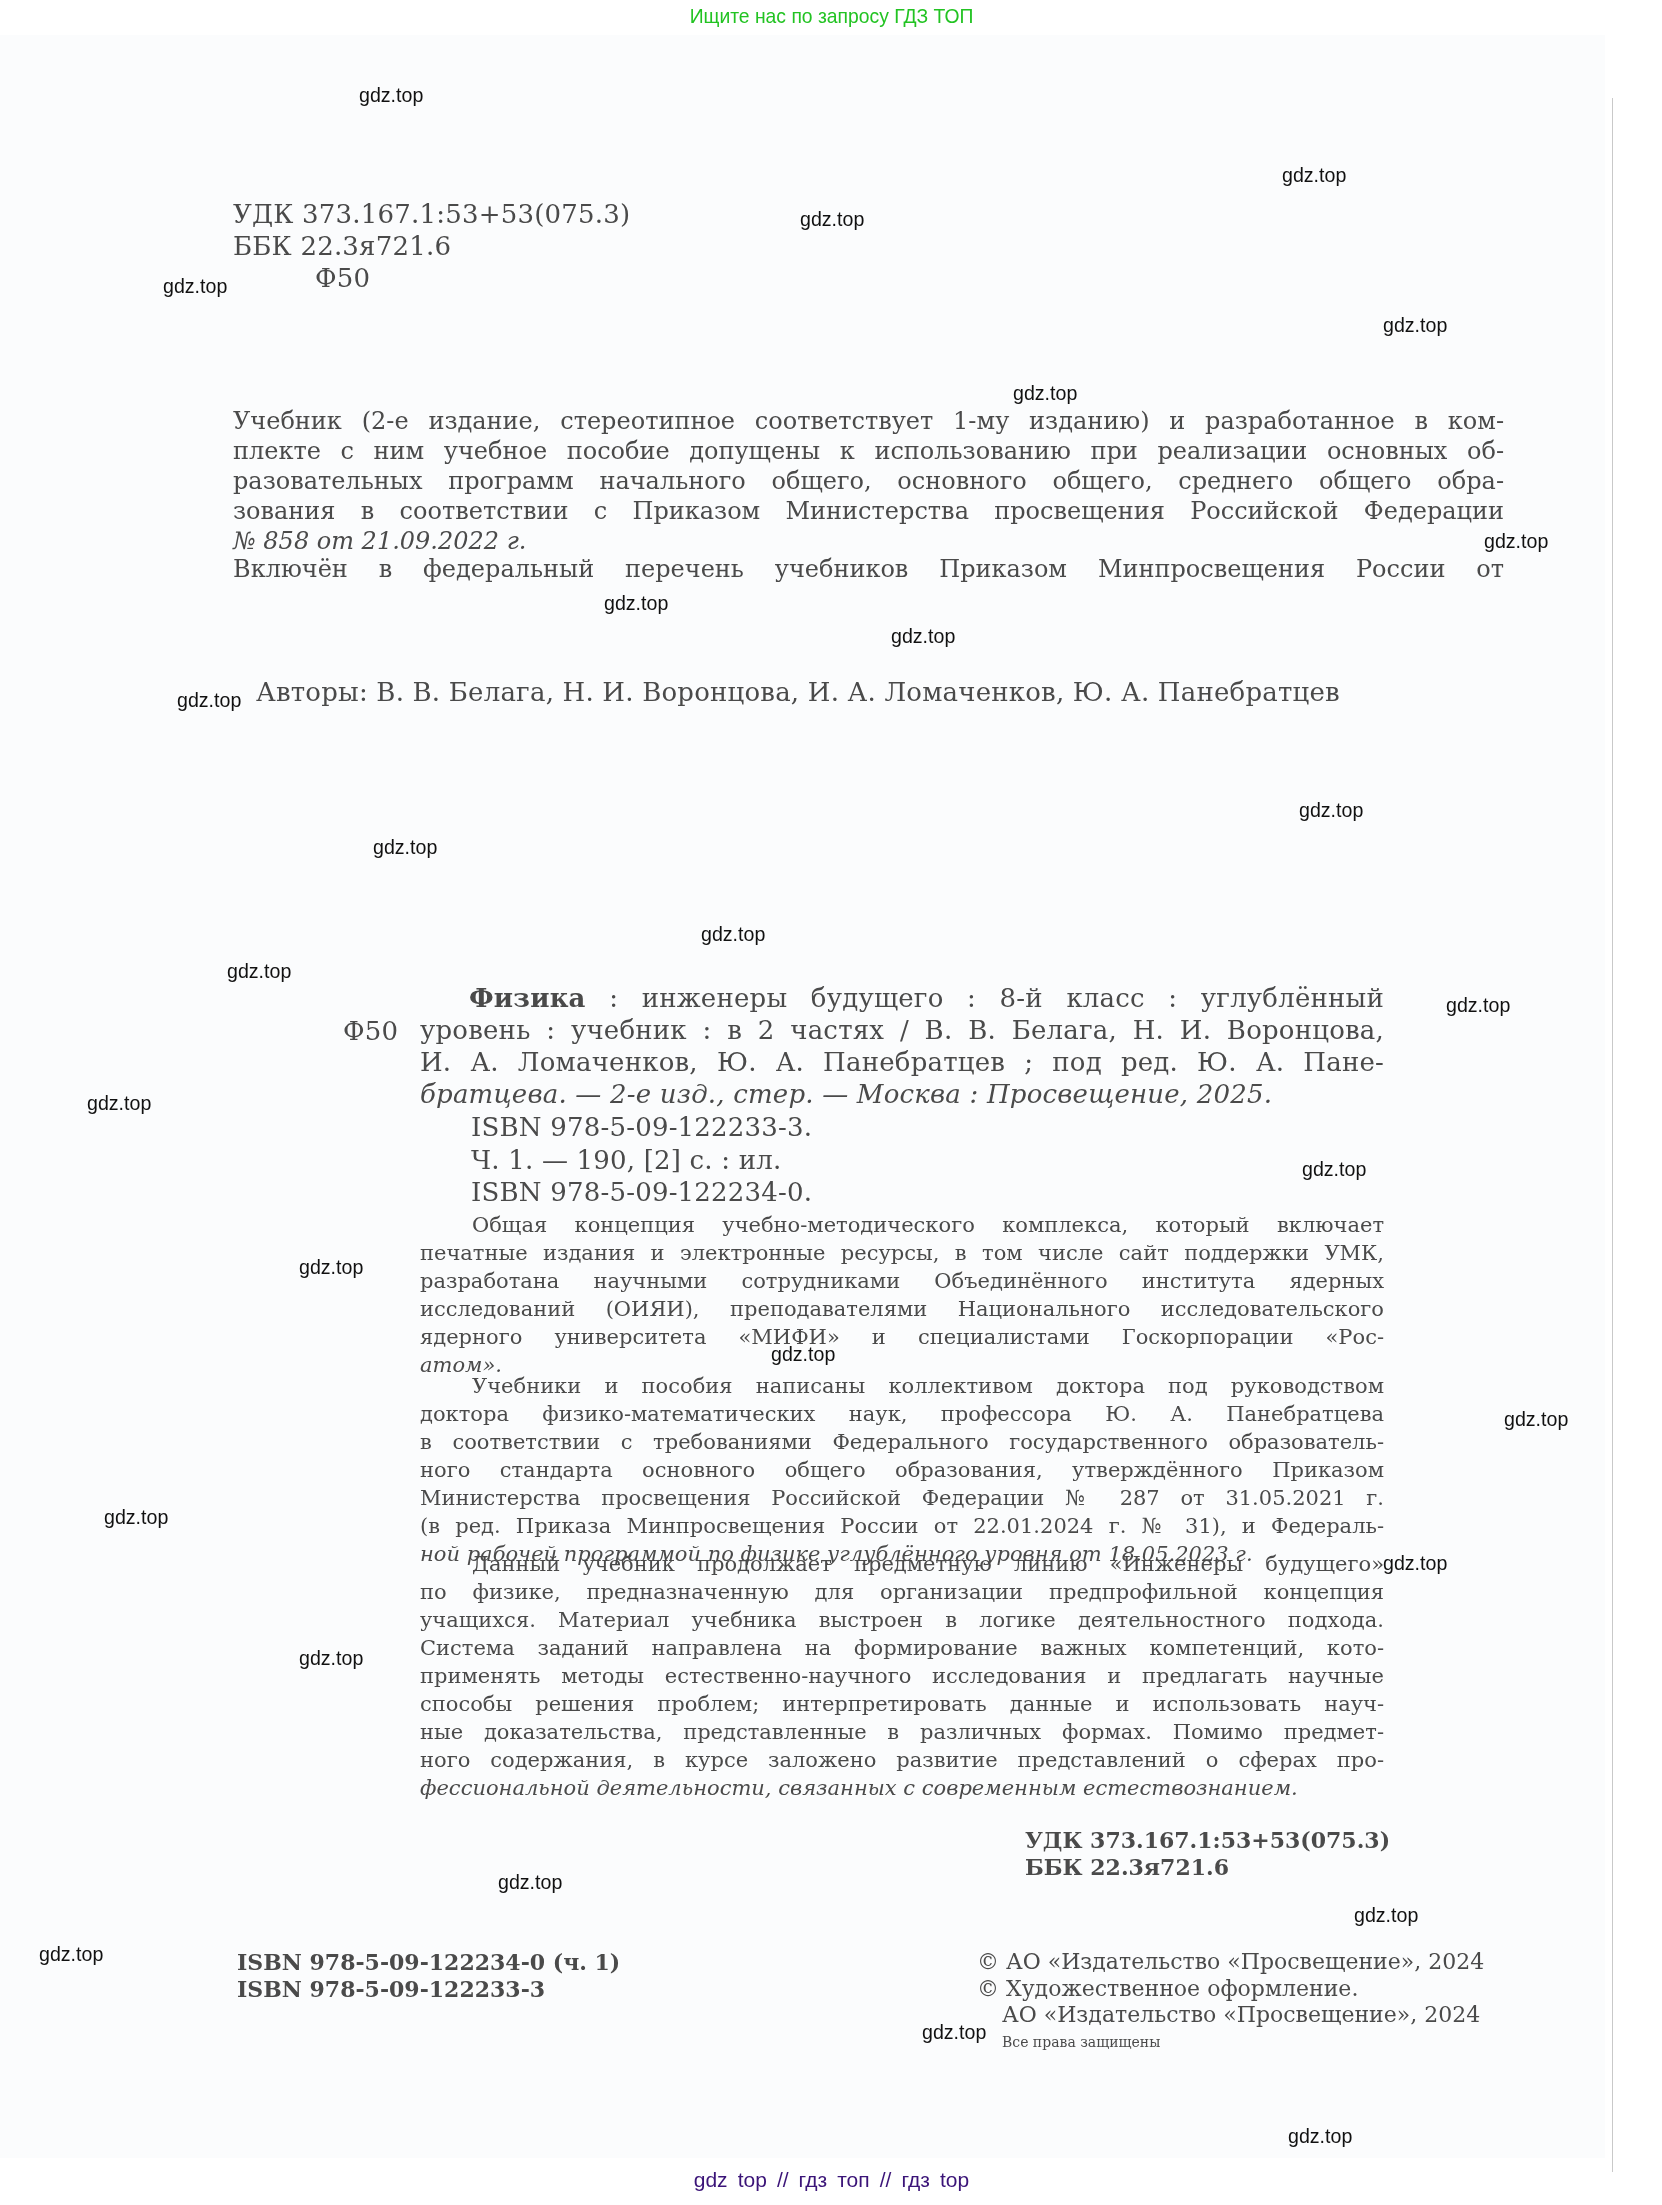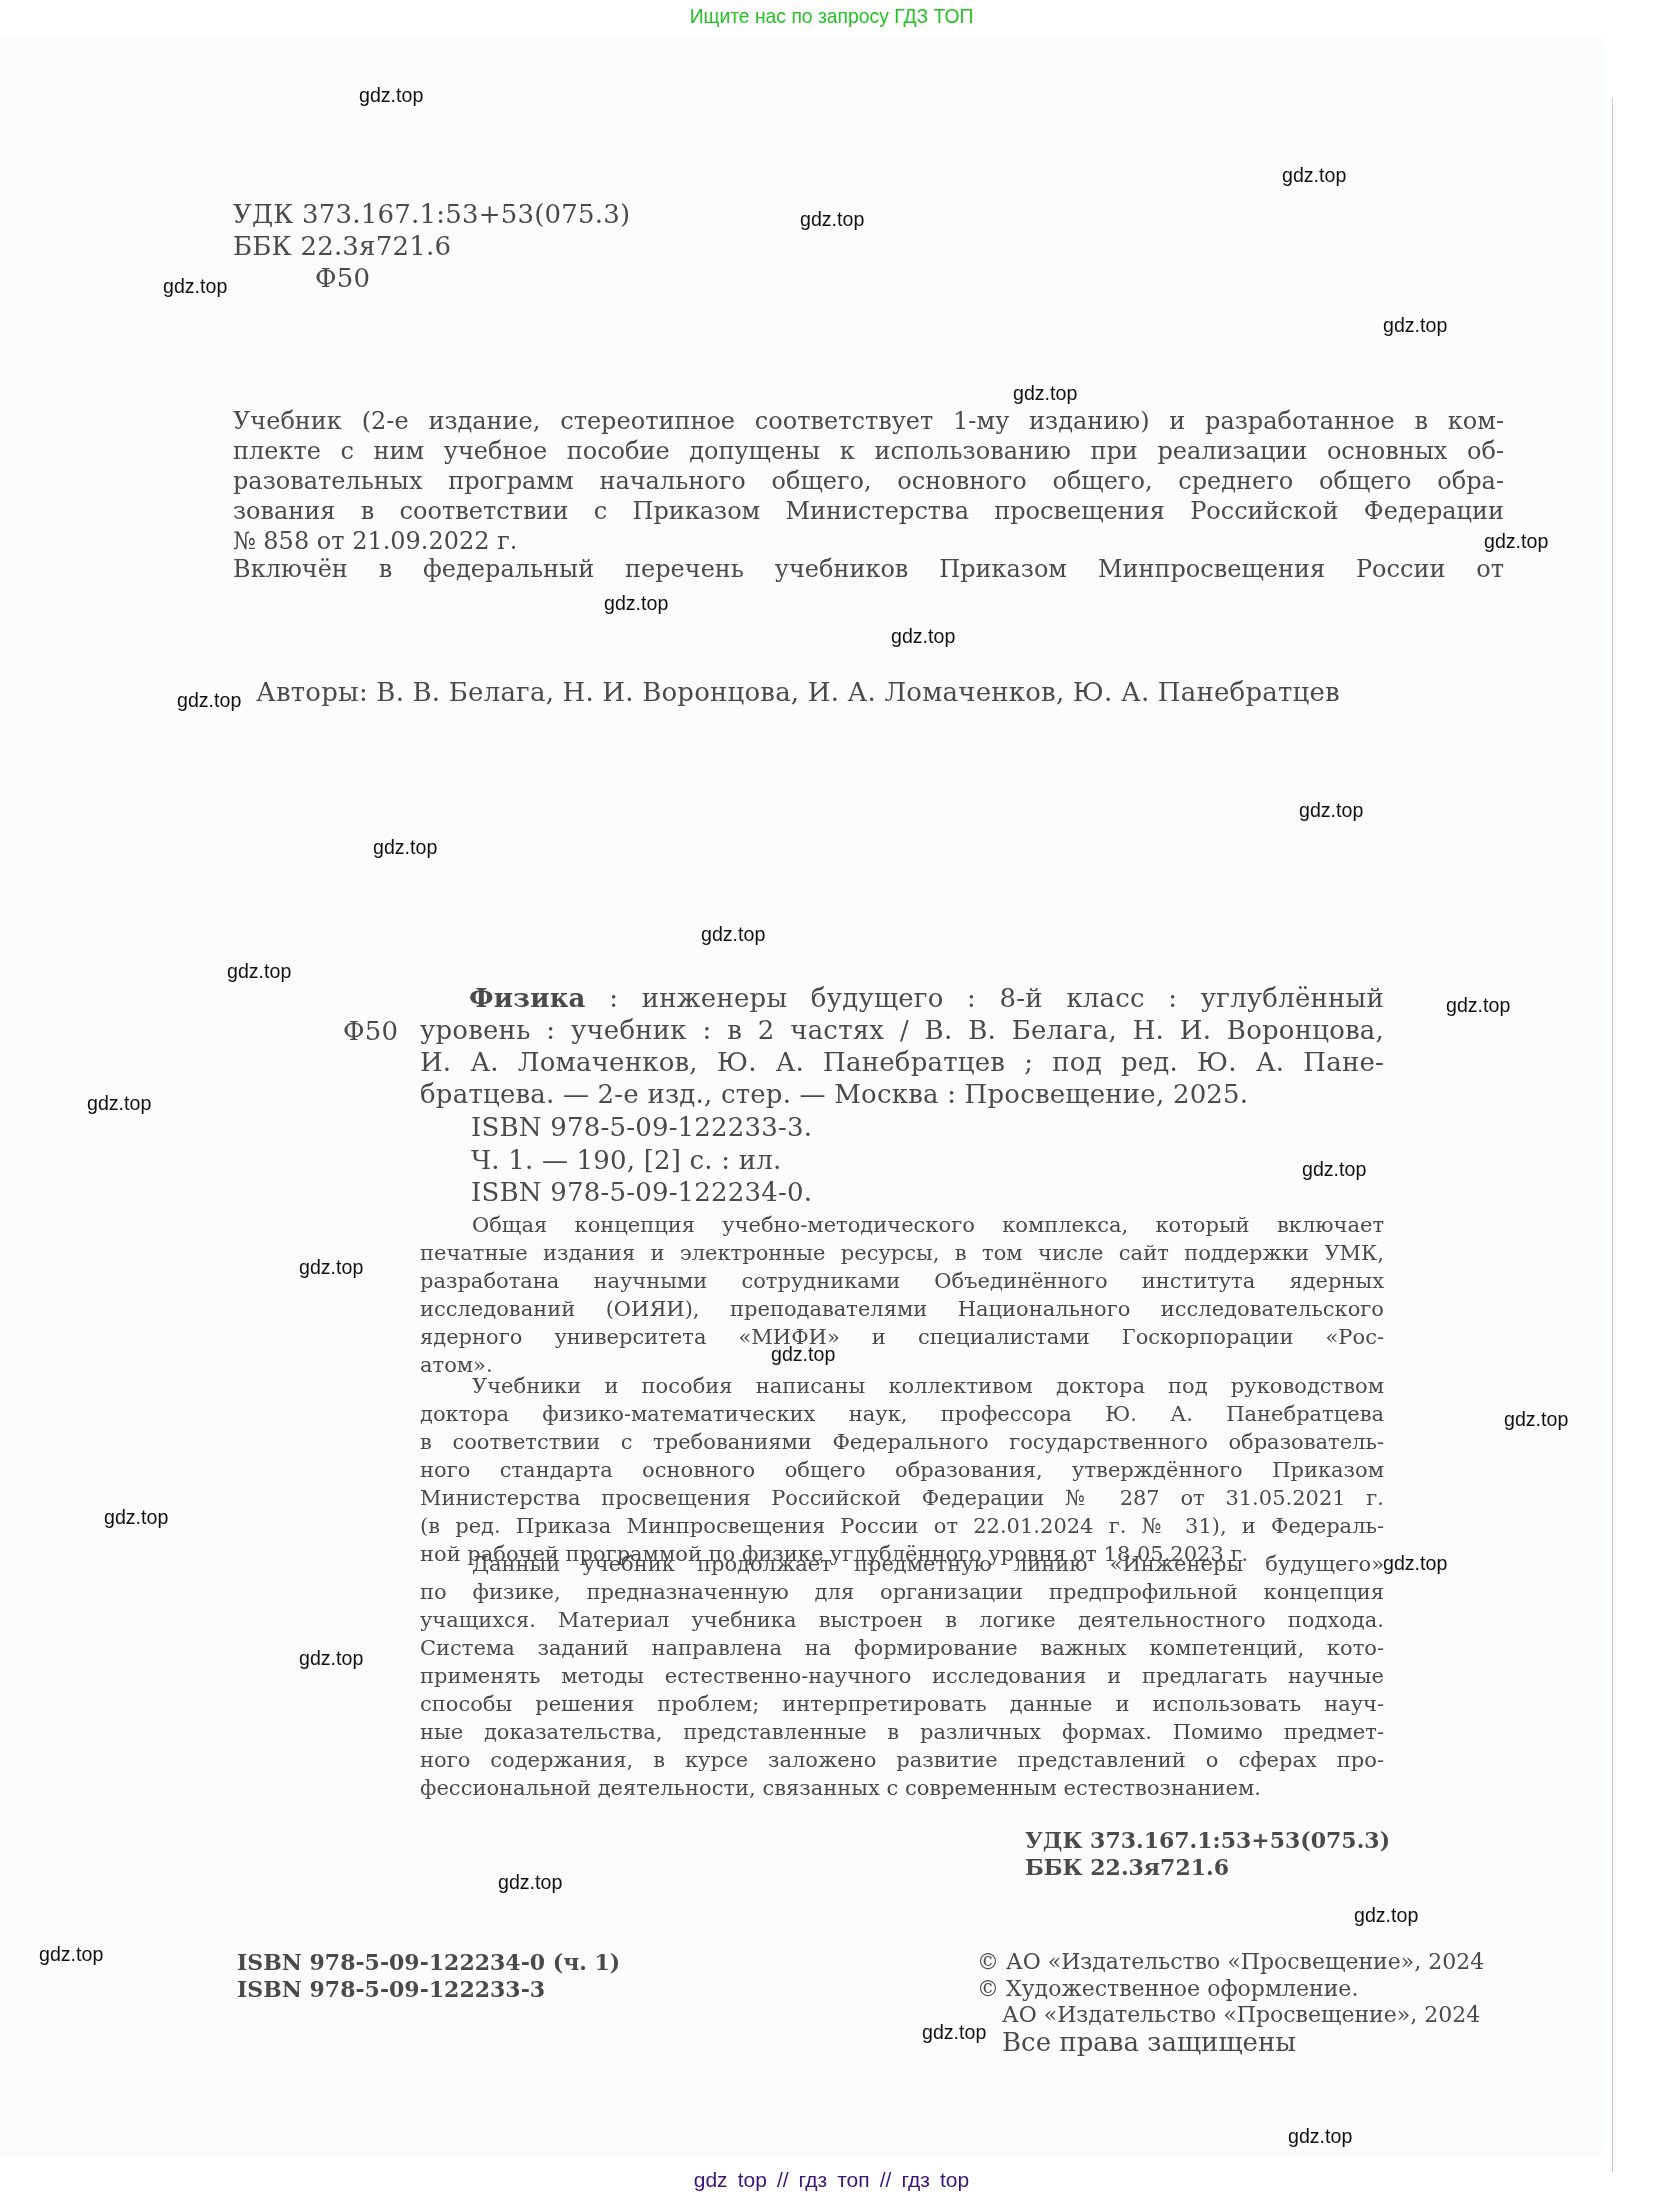--- a/index.html
+++ b/index.html
@@ -32,21 +32,21 @@
   .wm {
     position:absolute; font-family:"Liberation Sans", sans-serif;
     font-size:19.6px; color:#111; line-height:21px; white-space:nowrap;
   }
   .t { position:absolute; white-space:nowrap; }
   .serif-lg { font-size:26px; line-height:32px; letter-spacing:0.2px; }
   .serif-md { font-size:24px; line-height:30px; }
   .serif-sm { font-size:21px; line-height:28px; }
   .justify-block { position:absolute; text-align:justify; }
   .justify-block .ln { display:block; text-align:justify; text-align-last:justify; white-space:nowrap; }
-  .justify-block .ln.last { text-align-last:left; }
+  .justify-block .ln.last { text-align-last:left;font-style:italic; }
   .bold { font-weight:bold; }
 </style>
 </head>
 <body>
 
 <div class="page-scan"></div>
 <div class="edge-line"></div>
 
 <div class="banner-top">Ищите нас по запросу ГДЗ ТОП</div>
 
@@ -108,21 +108,21 @@
 </div>
 
 <div class="t serif-sm bold" style="left:1025px; top:1826px; font-size:22px;">УДК 373.167.1:53+53(075.3)</div>
 <div class="t serif-sm bold" style="left:1025px; top:1853px; font-size:22px;">ББК 22.3я721.6</div>
 
 <div class="t serif-sm bold" style="left:237px; top:1948px; font-size:22px;">ISBN 978-5-09-122234-0 (ч. 1)</div>
 <div class="t serif-sm bold" style="left:237px; top:1975px; font-size:22px;">ISBN 978-5-09-122233-3</div>
 <div class="t serif-sm" style="left:977px; top:1948px; font-size:22px;">© АО «Издательство «Просвещение», 2024</div>
 <div class="t serif-sm" style="left:977px; top:1975px; font-size:22px;">© Художественное оформление.</div>
 <div class="t serif-sm" style="left:1002px; top:2001px; font-size:22px;">АО «Издательство «Просвещение», 2024</div>
-<div class="t serif-sm" style="left:1002px; top:2028px; font-size:26px;">Все права защищены</div>
+<div class="t serif-sm" style="left:1002px; top:2028px; font-size:14px;">Все права защищены</div>
 
 <div id="wm-layer">
     <div class="wm" style="left: 359px; top: 85px;">gdz.top</div>
     <div class="wm" style="left: 1282px; top: 165px;">gdz.top</div>
     <div class="wm" style="left: 800px; top: 209px;">gdz.top</div>
     <div class="wm" style="left: 163px; top: 276px;">gdz.top</div>
     <div class="wm" style="left: 1383px; top: 315px;">gdz.top</div>
     <div class="wm" style="left: 1013px; top: 383px;">gdz.top</div>
     <div class="wm" style="left: 1484px; top: 531px;">gdz.top</div>
     <div class="wm" style="left: 604px; top: 593px;">gdz.top</div>

